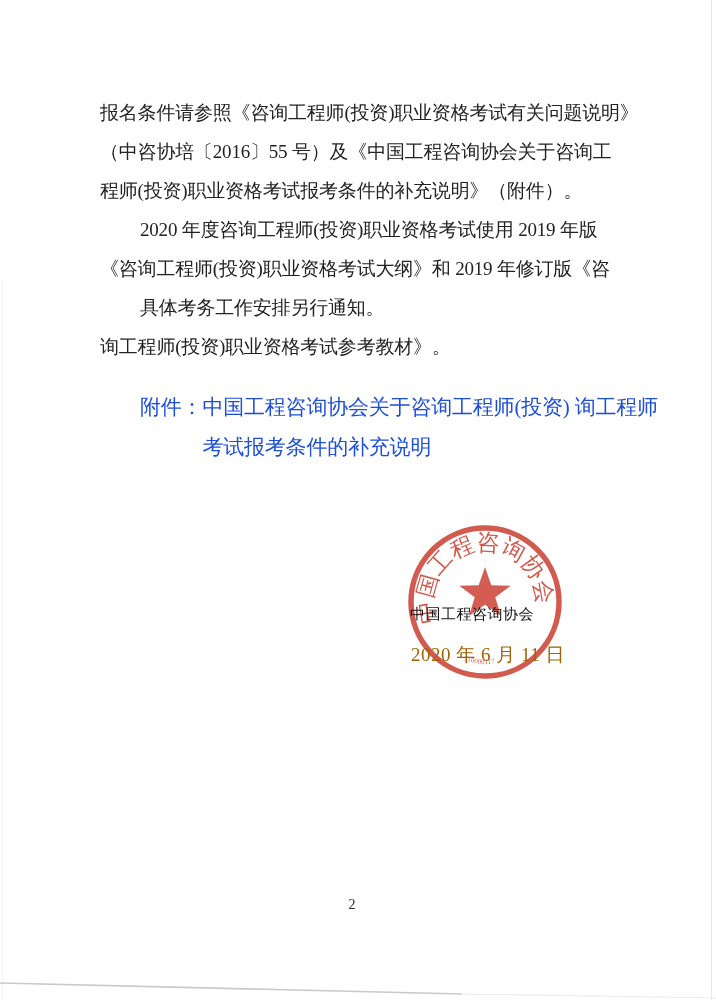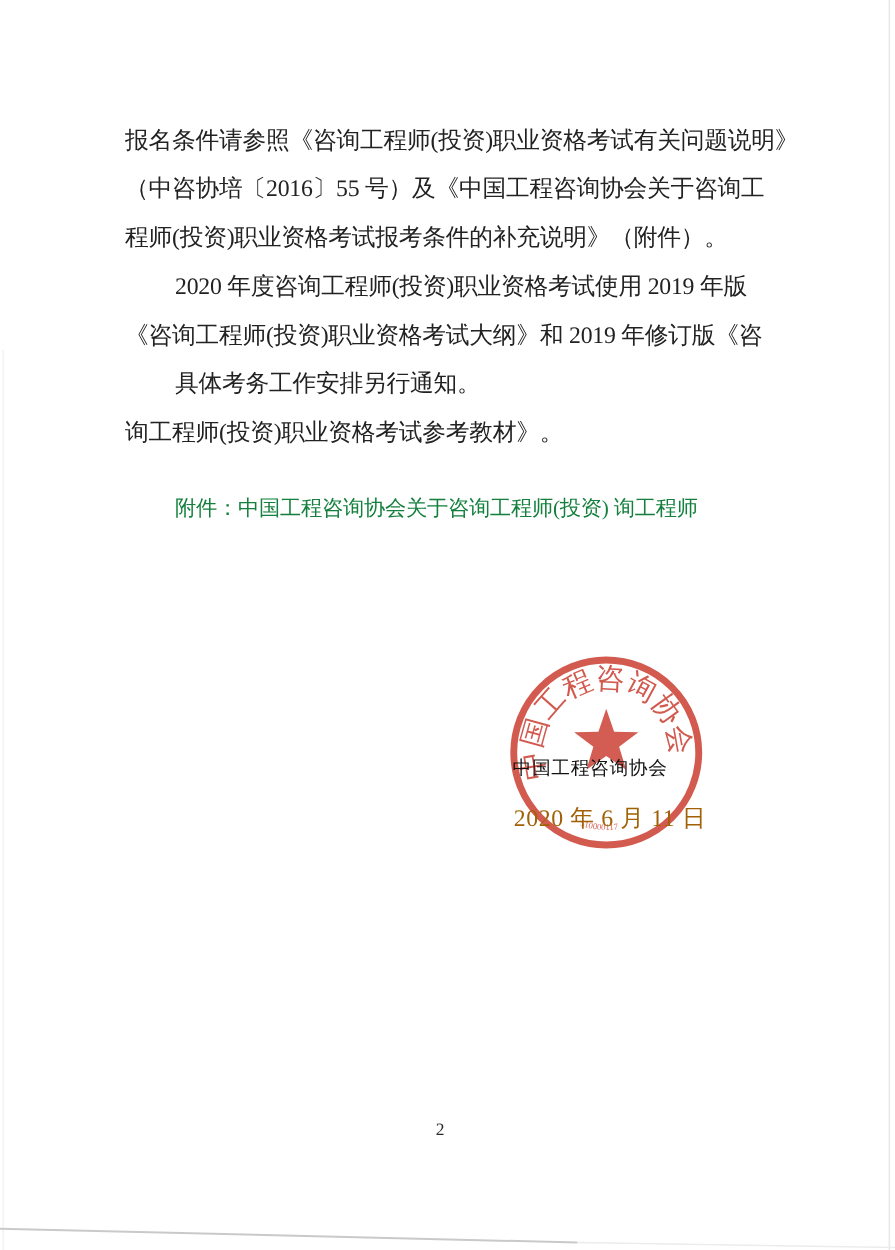--- a/index.html
+++ b/index.html
@@ -18,23 +18,23 @@
     line-height:39px;
     letter-spacing:-0.2px;
     color:#222222;
   }
   .line{white-space:nowrap;}
   .line.indent{padding-left:40px;}
   .attachment{
     position:absolute;
     left:140px;top:387px;
     display:flex;
-    font-size:17px;
+    font-size:21px;
     line-height:40px;
-    color:#15803d;
+    color:#1d4ed8;
     letter-spacing:-0.2px;
   }
   .attachment .att-label{white-space:nowrap;}
   .attachment .att-content{white-space:nowrap;}
   .seal-svg{
     position:absolute;
     left:392px;top:508px;
     width:190px;height:190px;
     z-index:1;
   }
@@ -85,20 +85,21 @@
     <div class="line indent">2020 年度咨询工程师(投资)职业资格考试使用 2019 年版</div>
     <div class="line">《咨询工程师(投资)职业资格考试大纲》和 2019 年修订版《咨</div>
     <div class="line indent">具体考务工作安排另行通知。</div>
     <div class="line">询工程师(投资)职业资格考试参考教材》。</div>
   </div>
 
   <div class="attachment">
     <div class="att-label">附件：</div>
     <div class="att-content">
       <div>中国工程咨询协会关于咨询工程师(投资) 询工程师</div>
+      <div>考试报考条件的补充说明</div>
     </div>
   </div>
 
   <svg class="seal-svg" viewBox="0 0 190 190" opacity="0.92">
     <circle cx="93" cy="94" r="74" fill="none" stroke-width="5.5" opacity="0.9" stroke="#c9382b"></circle>
     <polygon points="93,59 99.3,77.3 118.7,77.7 103.3,89.3 108.9,107.8 93,96.8 77.1,107.8 82.7,89.3 67.3,77.7 86.7,77.3" opacity="0.88" fill="#c9382b"></polygon>
     <g font-size="23" opacity="0.9">
       <text x="36.9" y="103.9" transform="rotate(-100,36.9,103.9)" text-anchor="middle" dominant-baseline="middle" fill="#c9382b">中</text>
       <text x="38.1" y="78.6" transform="rotate(-74.3,38.1,78.6)" text-anchor="middle" dominant-baseline="middle" fill="#c9382b">国</text>
       <text x="50.2" y="56.3" transform="rotate(-48.6,50.2,56.3)" text-anchor="middle" dominant-baseline="middle" fill="#c9382b">工</text>

